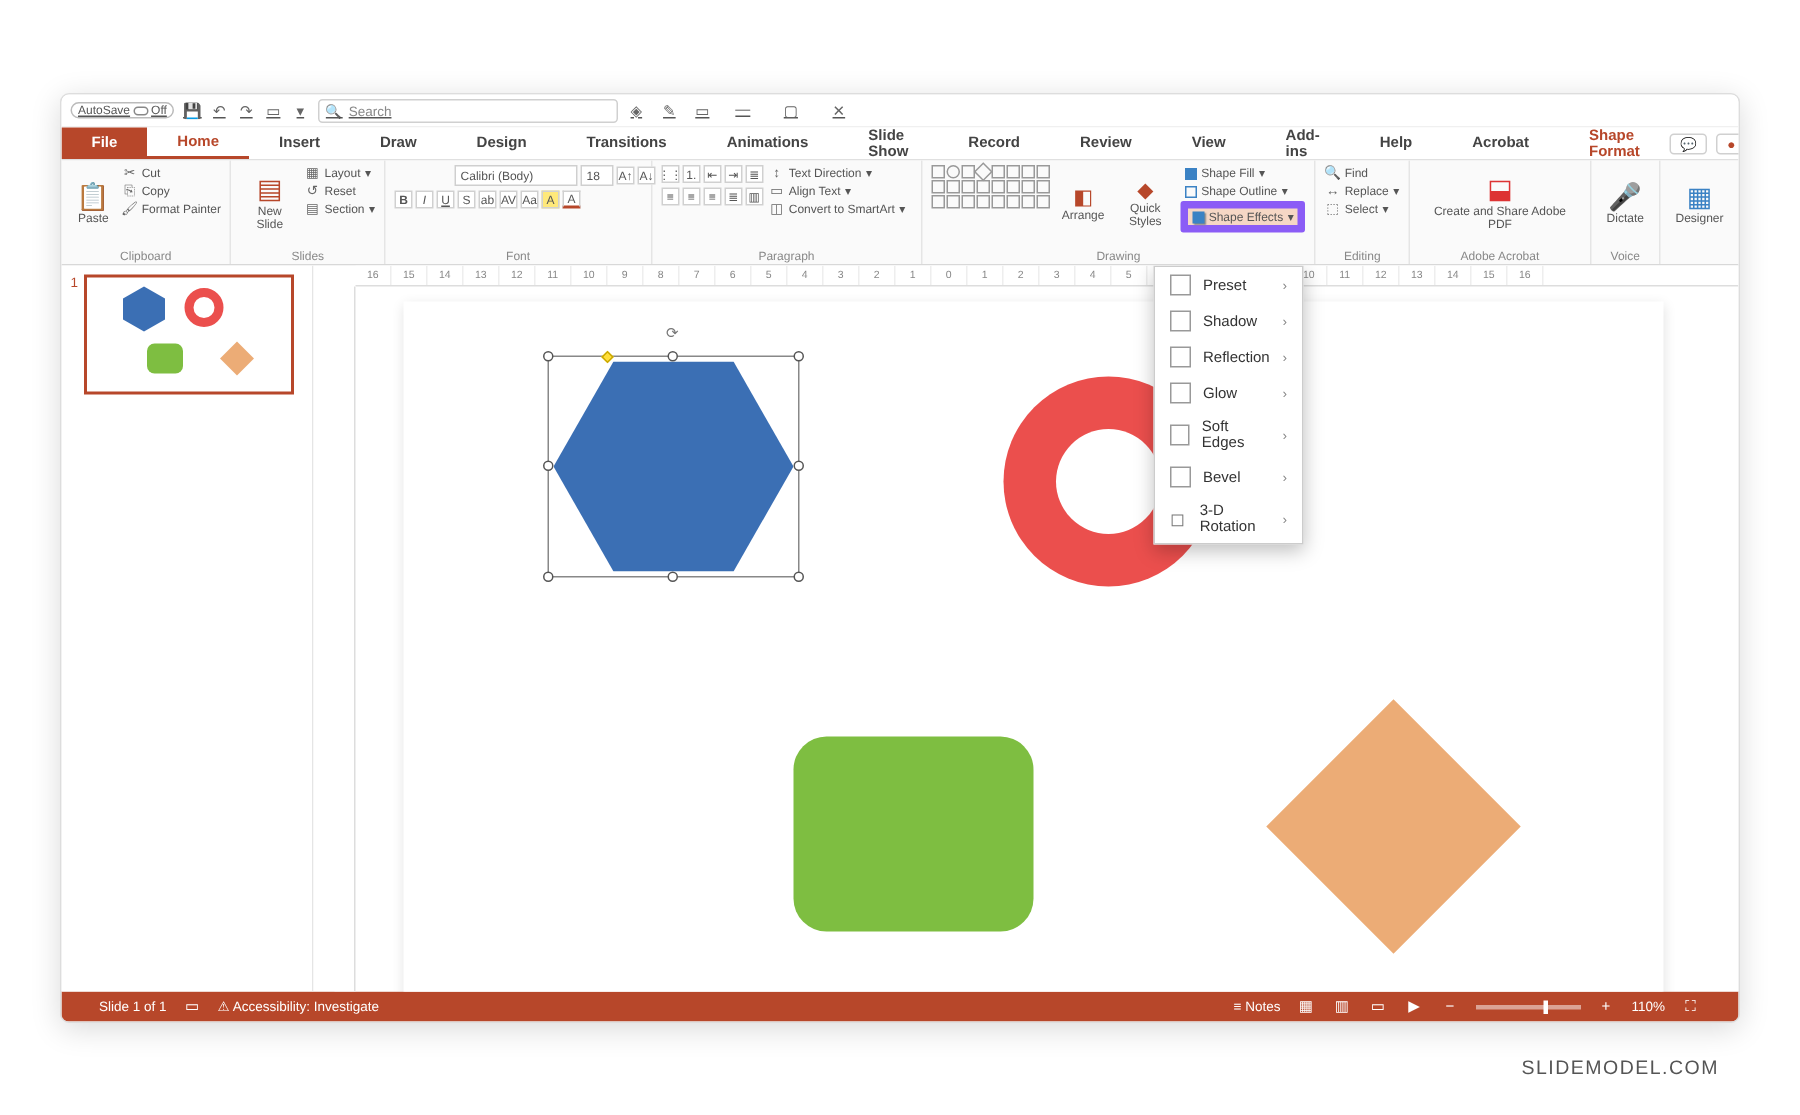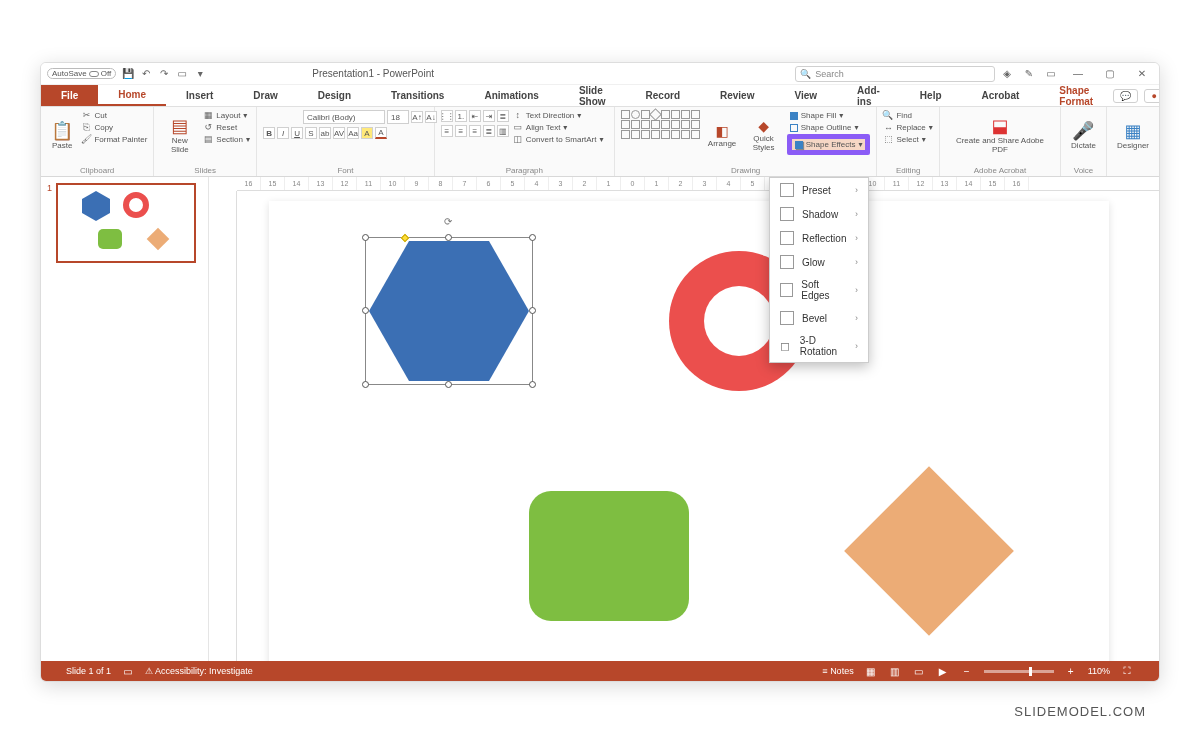--- a/index.html
+++ b/index.html
@@ -1,20 +1,20 @@
 <!DOCTYPE html>
 <html><head>
 <meta charset="utf-8">
 <style>
 * { margin: 0; padding: 0; box-sizing: border-box; font-family: "Segoe UI", Arial, sans-serif; }
 body { background: #fff; width: 1200px; height: 743px; position: relative; overflow: hidden; }
 .window { position: absolute; left: 40px; top: 62px; width: 1120px; height: 620px; background: #fff; border: 1px solid #ddd; box-shadow: 0 4px 20px rgba(0,0,0,0.15); border-radius: 6px; overflow: hidden; display: flex; flex-direction: column; }
 
 
-.titlebar { height: 22px; display: flex; align-items: center; background: #fff; font-size: 10px; color: #555; padding: 0 6px; gap: 6px; border-bottom: 1px solid #f0f0f0;}
+.titlebar { height: 22px; display: flex; align-items: center; background: #fff; font-size: 10px; color: #555; padding: 0 6px; gap: 6px; border-bottom: 1px solid #f0f0f0; text-decoration: underline;}
 .titlebar .left { display: flex; align-items: center; gap: 6px; flex: 0 0 auto;}
 .titlebar .center { flex: 1; text-align: left; padding-left: 100px;}
 .titlebar .right { display: flex; align-items: center; gap: 10px; }
 .autosave-pill { border: 1px solid #bbb; border-radius: 8px; padding: 0 4px; font-size: 8px; display: flex; align-items: center; gap: 2px;}
 .autosave-pill .knob { width: 10px; height: 6px; border: 1px solid #888; border-radius: 3px; background: #fff;}
 .qat-icon { width: 12px; height: 12px; display: inline-flex; align-items: center; justify-content: center; color: #666; font-size: 10px;}
 .searchbox { width: 200px; height: 16px; border: 1px solid #d0d0d0; border-radius: 3px; font-size: 9px; color: #888; display: flex; align-items: center; padding: 0 4px; gap: 4px;}
 .winbtn { width: 22px; height: 16px; display: flex; align-items: center; justify-content: center; color: #666; font-size: 10px;}
 
 
@@ -99,21 +99,20 @@
         <span>AutoSave</span>
         <span class="knob"></span>
         <span>Off</span>
       </div>
       <span class="qat-icon">💾</span>
       <span class="qat-icon">↶</span>
       <span class="qat-icon">↷</span>
       <span class="qat-icon">▭</span>
       <span class="qat-icon">▾</span>
     </div>
-    <div class="center">Presentation1 - PowerPoint</div>
     <div class="searchbox">
       <span>🔍</span>
       <span>Search</span>
     </div>
     <div class="right">
       <span class="qat-icon">◈</span>
       <span class="qat-icon">✎</span>
       <span class="qat-icon">▭</span>
       <span class="winbtn">—</span>
       <span class="winbtn">▢</span>

